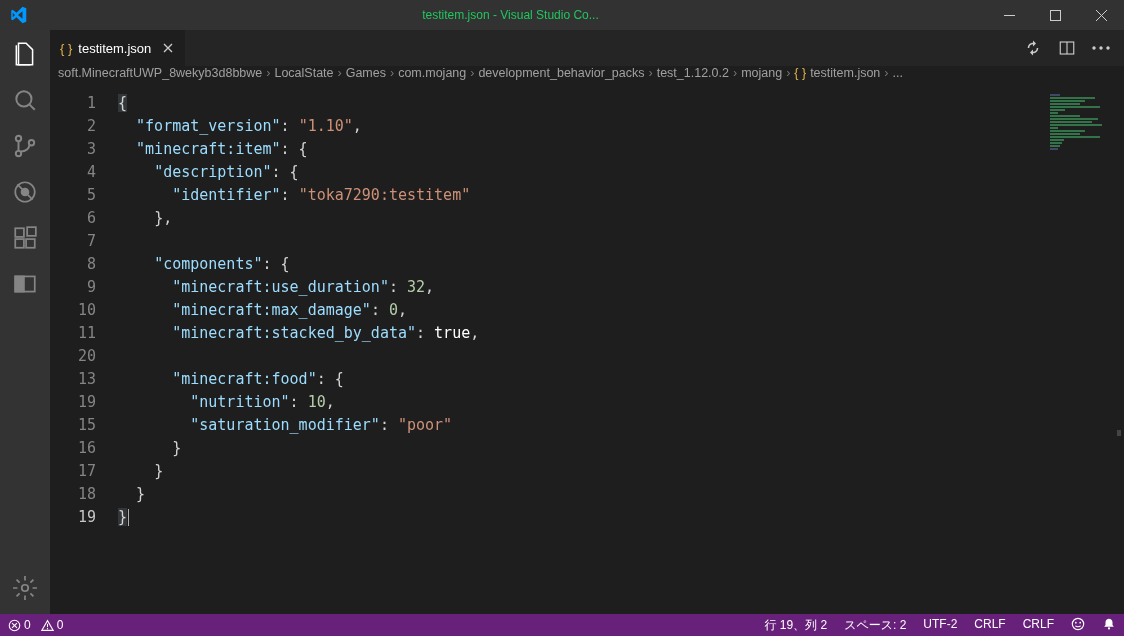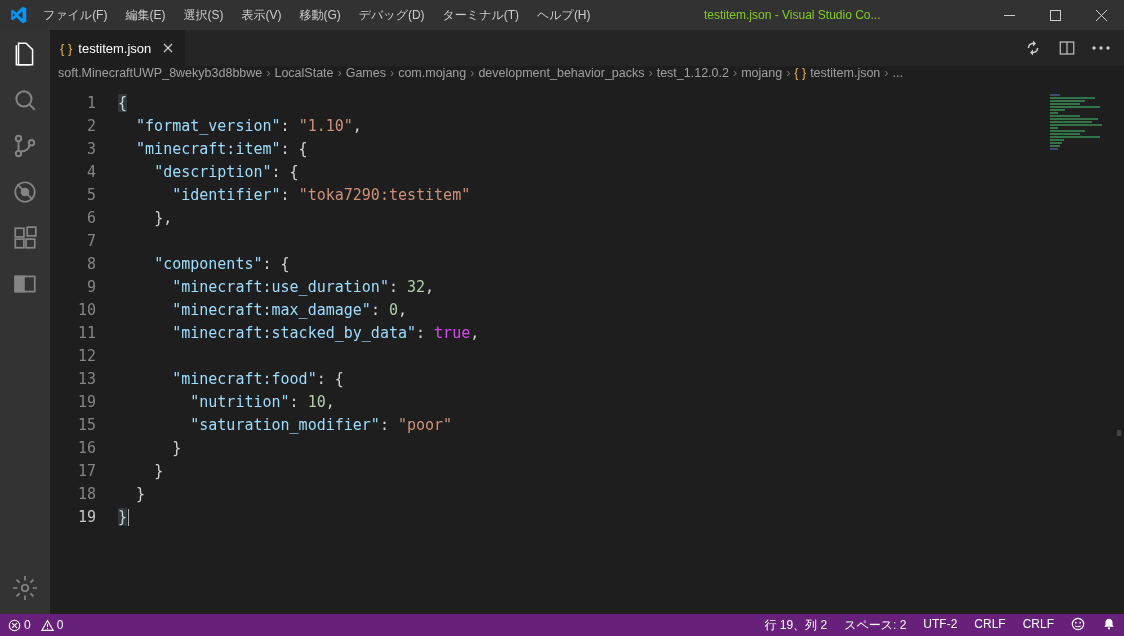--- a/index.html
+++ b/index.html
@@ -1,21 +1,21 @@
 <!DOCTYPE html>
 <html><head>
 <meta charset="utf-8">
 <style>
 * { margin: 0; padding: 0; box-sizing: border-box; }
 body { font-family: "Segoe UI", "Yu Gothic UI", sans-serif; background: #1e1e1e; color: #ccc; overflow: hidden; width: 1124px; height: 636px; }
 .titlebar { height: 30px; background: #323233; display: flex; align-items: center; font-size: 12px; }
 .titlebar .logo { width: 35px; display: flex; justify-content: center; }
 .titlebar .menus { display: flex; gap: 2px; }
 .titlebar .menus span { padding: 4px 8px; cursor: default; }
-.titlebar .title { flex: 1; text-align: center; color: #84cc16; overflow: hidden; text-overflow: ellipsis; white-space: nowrap; padding: 0 10px; }
+.titlebar .title { flex: 1; text-align: center; color: #22c55e; overflow: hidden; text-overflow: ellipsis; white-space: nowrap; padding: 0 10px; }
 .titlebar .winbtns { display: flex; }
 .titlebar .winbtns div { width: 46px; height: 30px; display: flex; align-items: center; justify-content: center; color: #ccc; }
 .main { display: flex; height: 584px; }
 .activitybar { width: 50px; background: #333333; display: flex; flex-direction: column; align-items: center; padding-top: 10px; gap: 18px; }
 .activitybar .icon { width: 28px; height: 28px; display: flex; align-items: center; justify-content: center; color: #858585; }
 .activitybar .icon.active { color: #fff; }
 .activitybar .spacer { flex: 1; }
 .editor { flex: 1; display: flex; flex-direction: column; background: #1e1e1e; position: relative; }
 .tabs { height: 36px; background: #252526; display: flex; align-items: stretch; }
 .tab { background: #1e1e1e; display: flex; align-items: center; padding: 0 10px; gap: 6px; font-size: 13px; }
@@ -27,47 +27,37 @@
 .breadcrumbs .iconj { color: #e4b24c; }
 .codearea { flex: 1; display: flex; font-family: Consolas, monospace; font-size: 15px; line-height: 23px; position: relative; }
 .gutter { width: 68px; text-align: right; padding-right: 22px; color: #858585; padding-top: 2px; user-select: none; }
 .gutter div.cur { color: #c6c6c6; }
 .code { flex: 1; padding-top: 2px; white-space: pre; color: #d4d4d4; position: relative; }
 .minimap { position: absolute; right: 14px; top: 4px; width: 60px; height: 60px; opacity: 0.6; }
 .minimap div { height: 2px; margin-bottom: 1px; background: #4a6; width: 40px; }
 .k { color: #9cdcfe; }
 .s { color: #ce9178; }
 .n { color: #b5cea8; }
-.b { color: #d946ef; }
+.b { color: #ffffff; }
 .p { color: #d4d4d4; }
 .text-cursor { display: inline-block; width: 1px; height: 17px; background: #aeafad; vertical-align: middle; margin-left: 1px; }
 .scrollv { position: absolute; right: 0; top: 60px; width: 14px; bottom: 0; background: #1e1e1e; }
 .scrollv .dmark { position: absolute; right: 3px; width: 4px; height: 6px; background: #444; }
 .statusbar { height: 22px; background: #68217a; display: flex; align-items: center; font-size: 12px; color: #fff; padding: 0 8px; gap: 10px; }
 .statusbar .right { margin-left: auto; display: flex; gap: 17px; }
 svg { display: block; }
 </style>
 </head>
 <body>
 
 <div class="titlebar">
   <div class="logo">
     <svg width="18" height="18" viewBox="0 0 24 24">
         <path fill="#0098ff" d="M23 3l-5-2-8 8-5-4-2 1v12l2 1 5-4 8 8 5-2V3zM5 15V9l3 3-3 3zm13 2l-6-5 6-5v10z"></path>
       </svg>
-  </div>
-  <div class="menus">
-    <span>ファイル(F)</span>
-    <span>編集(E)</span>
-    <span>選択(S)</span>
-    <span>表示(V)</span>
-    <span>移動(G)</span>
-    <span>デバッグ(D)</span>
-    <span>ターミナル(T)</span>
-    <span>ヘルプ(H)</span>
   </div>
   <div class="title">testitem.json - Visual Studio Co...</div>
   <div class="winbtns">
     <div>
         <svg width="11" height="1">
           <rect width="11" height="1" fill="#ccc"></rect>
         </svg>
       </div>
     <div>
         <svg width="11" height="11">
@@ -194,21 +184,21 @@
           <div>2</div>
           <div>3</div>
           <div>4</div>
           <div>5</div>
           <div>6</div>
           <div>7</div>
           <div>8</div>
           <div>9</div>
           <div>10</div>
           <div>11</div>
-          <div>12</div>
+          <div>20</div>
           <div>13</div>
           <div>19</div>
           <div>15</div>
           <div>16</div>
           <div>17</div>
           <div>18</div>
           <div class="cur">19</div>
       </div>
       <div class="code"><div style="background:#333739;display:inline;">{</div>
   <span class="k">"format_version"</span><span class="p">: </span><span class="s">"1.10"</span><span class="p">,</span>

